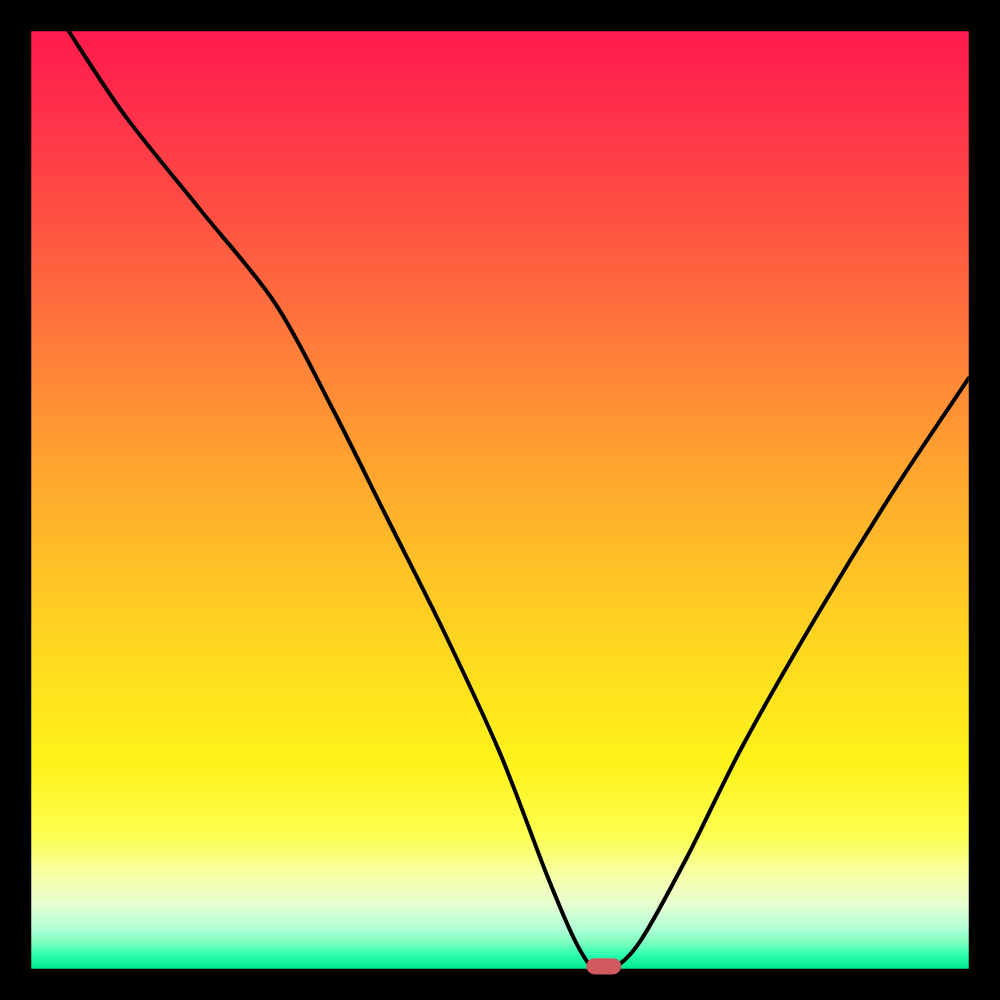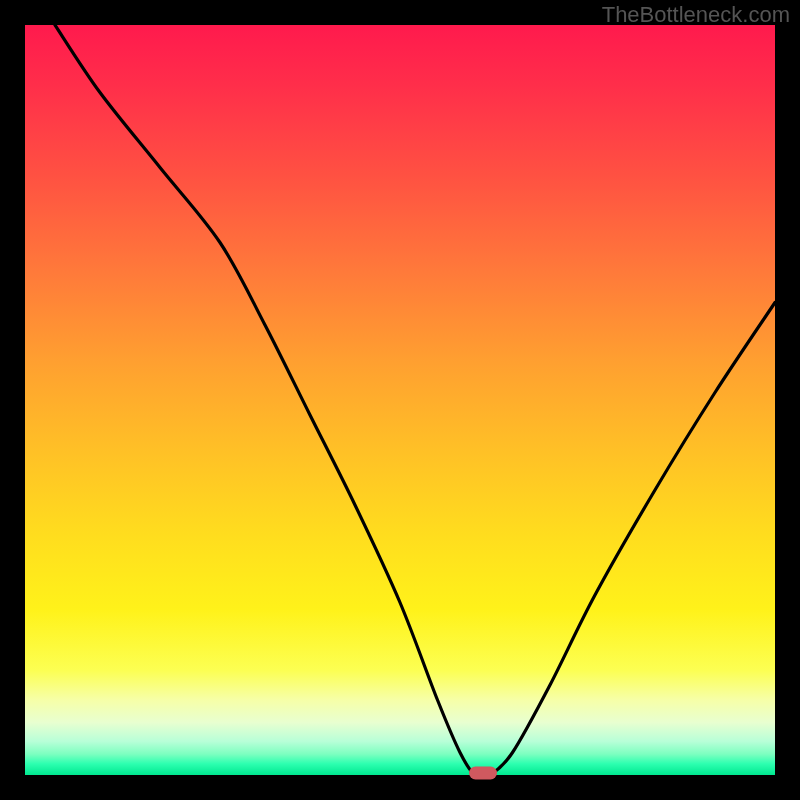--- a/index.html
+++ b/index.html
@@ -72,21 +72,20 @@
     background: #d0595f;
     border-radius: 7px;
     z-index: 6;
     transform: translate(-50%, -50%);
   }
 </style>
 </head>
 <body>
 
 <div class="container">
-  <div class="attribution">TheBottleneck.com</div>
 
   <div class="plot-area">
     <div class="gradient-bg"></div>
     <svg class="curve" viewBox="0 0 750 750" preserveAspectRatio="none">
       <path id="curve-path" fill="none" stroke="#000" stroke-width="3.2" stroke-linecap="round" stroke-linejoin="round" d="M 30 0 C 37.2 10.8 58.2 44.7 75 67.5 C 91.8 90.3 115.8 118.5 135 142.5 C 154.2 166.5 178.2 192.3 195 217.5 C 211.8 242.7 225.6 272.4 240 300 C 254.4 327.6 270.6 361.2 285 390 C 299.4 418.8 315.6 450 330 480 C 344.4 510 361.8 546.3 375 577.5 C 388.2 608.7 402.9000000000001 651 412.50000000000006 675 C 422.1 699 428.99999999999994 715.5 434.99999999999994 727.5 C 440.99999999999994 739.5 445.2 746.4 450 750 C 454.8 753.6 459 753.6 465 750 C 471 746.4 477.9 741.9 487.5 727.5 C 497.1 713.1 511.8 685.2 525 660 C 538.2 634.8 553.2 601.2 570 570 C 586.8 538.8 610.8 497.4 630 465 C 649.2 432.6 670.8 397.5 690 367.5 C 709.2 337.5 740.4 291.9 750 277.5"></path>
     </svg>
     <div class="marker" id="marker" style="left: 457.5px; top: 748px;"></div>
   </div>
 </div>
 

